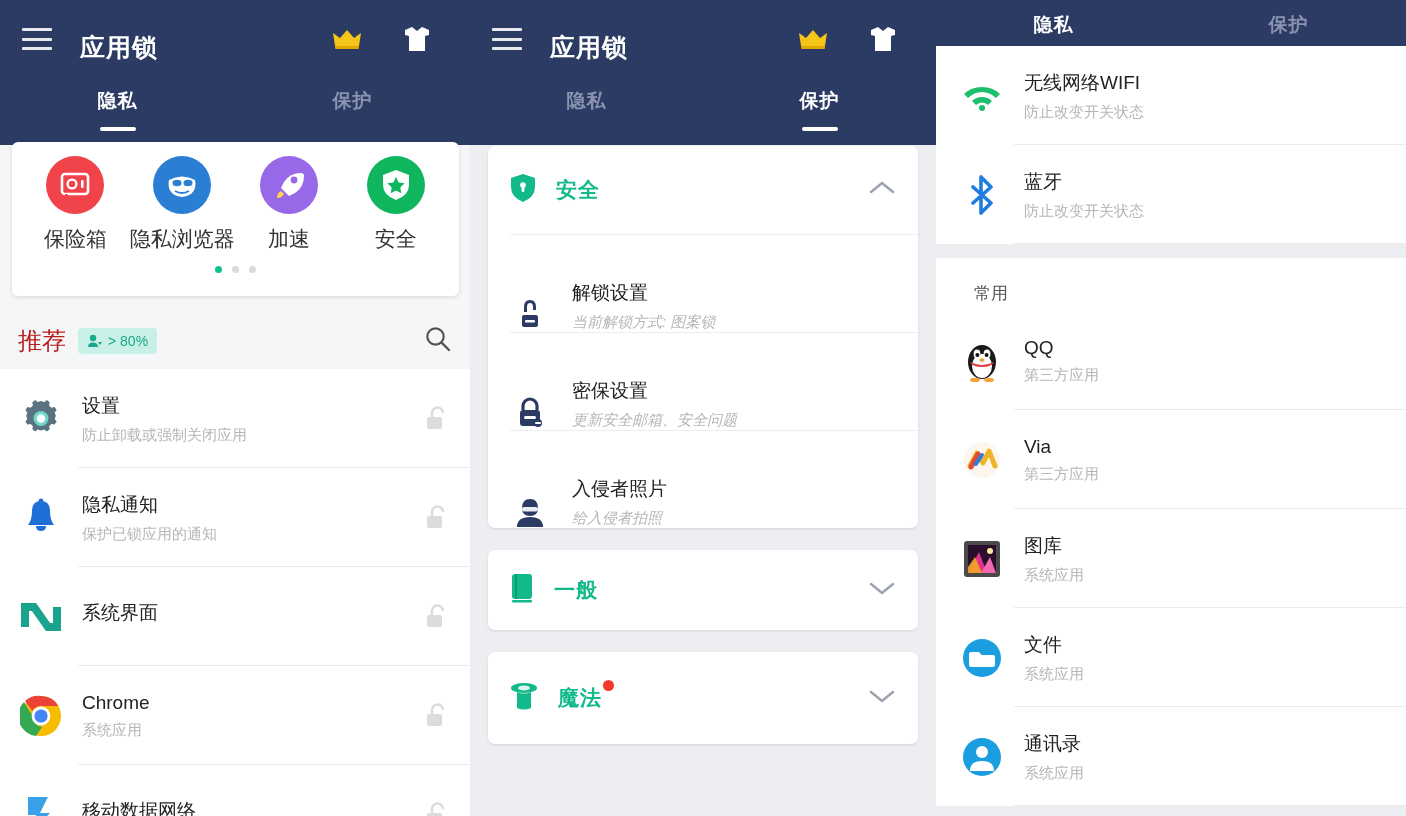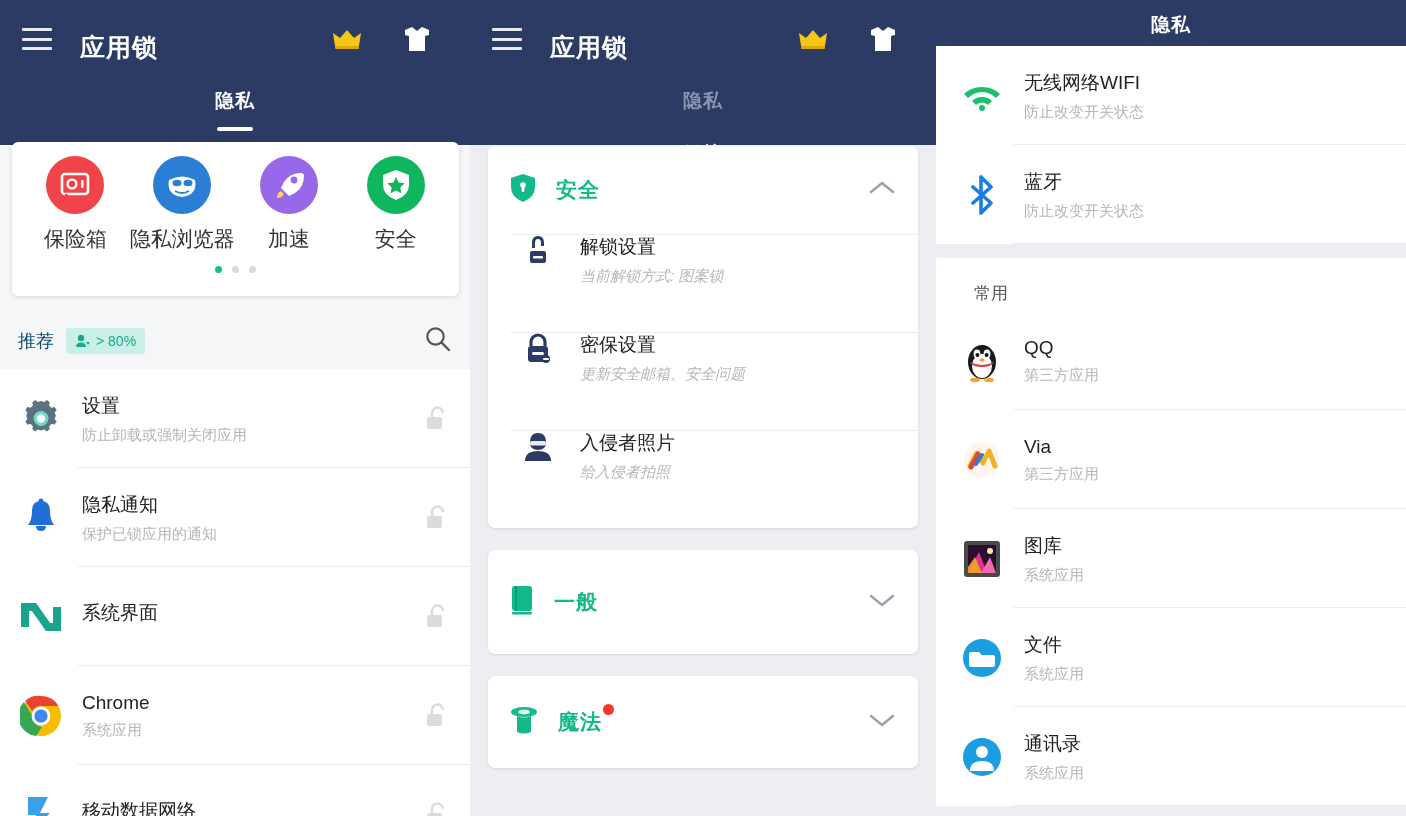--- a/index.html
+++ b/index.html
@@ -25,21 +25,21 @@
   }
   .bar-top {
     height:78px; display:flex; align-items:center; padding:0 22px;
   }
   .hamburger { width:30px; height:22px; display:flex; flex-direction:column; justify-content:space-between; cursor:pointer; }
   .hamburger span { display:block; height:3px; background:#e8eaf0; border-radius:1px; }
   .app-title { color:#fff; font-size:25px; margin-left:28px; letter-spacing:1px; font-weight:700;margin-top:16px; }
   .bar-icons { margin-left:auto; display:flex; align-items:center; gap:40px; padding-right:16px;}
   .icon-btn { width:30px; height:30px; display:flex; align-items:center; justify-content:center; cursor:pointer; }
 
-  .tabs { display:flex; height:67px; position:relative;flex-direction:column; }
+  .tabs { display:flex; height:67px; position:relative; }
   .tab { flex:1; display:flex; flex-direction:column; align-items:center; justify-content:flex-start; padding-top:10px; cursor:pointer; }
   .tab .tlabel { font-size:19px; color:#8a93b0; font-weight:bold; letter-spacing:1px; }
   .tab.active .tlabel { color:#ffffff; }
   .tab .underline { width:36px; height:4px; border-radius:2px; background:transparent; margin-top:13px; }
   .tab.active .underline { background:#ffffff; }
 
   
   .quick-card {
     position:absolute; left:12px; top:142px; width:447px; height:154px;
     background:#fff; border-radius:6px; box-shadow:0 1px 4px rgba(0,0,0,.13);
@@ -50,21 +50,21 @@
   .qi-circle { width:58px; height:58px; border-radius:50%; display:flex; align-items:center; justify-content:center; }
   .qi-label { margin-top:11px; font-size:21px; color:#333; }
   .dots { display:flex; justify-content:center; gap:10px; margin-top:13px; }
   .dot { width:7px; height:7px; border-radius:50%; background:#d8dadd; }
   .dot.on { background:#0ec28f; }
 
   .rec-bar {
     position:absolute; left:0; top:313px; width:470px; height:56px;
     display:flex; align-items:center; padding:0 18px;
   }
-  .rec-title { font-size:18px; color:#0c4a6e; }
+  .rec-title { font-size:24px; color:#b91c1c; }
   .rec-badge {
     margin-left:12px; background:#c8f0e6; border-radius:4px; height:26px;
     display:flex; align-items:center; padding:0 9px; gap:5px;
   }
   .rec-badge-text { font-size:14px; color:#1aa98a; }
   .search-icon { margin-left:auto; cursor:pointer; }
 
   .list { position:absolute; top:369px; left:0; width:470px; }
   .row {
     display:flex; align-items:center; height:99px; padding:0 18px;
@@ -81,21 +81,21 @@
 
   
   .card {
     background:#fff; border-radius:7px; margin:0 18px 14px 18px;
     box-shadow:0 1px 3px rgba(0,0,0,.10);
   }
   .card-head { display:flex; align-items:center; height:88px; padding:0 22px; cursor:pointer; }
   .card-head .chtitle { font-size:21px; color:#12b98a; font-weight:bold; margin-left:20px; letter-spacing:1px; position:relative; }
   .redbadge { position:absolute; right:-12px; top:-4px; width:11px; height:11px; border-radius:50%; background:#f5382c; }
   .chev { margin-left:auto; }
-  .card-row { display:flex; align-items:flex-start; height:98px; padding:0 30px; position:relative; cursor:pointer; }
+  .card-row { display:flex; align-items:flex-end; height:98px; padding:0 22px; position:relative; cursor:pointer; }
   .card-row::before { content:""; position:absolute; left:22px; right:0; top:0; height:1px; background:#ededed; }
   .card-row .cicon { width:40px; flex:0 0 40px; display:flex; justify-content:center; }
   .card-row .ctext { margin-left:22px; }
   .card-row .ctitle { font-size:19px; color:#222; margin-bottom:7px; }
   .card-row .csub { font-size:15px; color:#b6b6b6;font-style:italic; }
   .p2-scroll { position:absolute; top:146px; left:0; right:0; bottom:0; overflow:hidden; }
 
   
   .p3 .appbar { height:68px; }
   .p3-card { background:#fff; }
@@ -420,21 +420,21 @@
             </svg>
         </div>
         <div class="ctext">
           <div class="ctitle">入侵者照片</div>
           <div class="csub">给入侵者拍照</div>
         </div>
       </div>
     </div>
 
     <div class="card" style="margin-top:22px">
-      <div class="card-head" style="height:104px">
+      <div class="card-head" style="height:80px">
         <span>
           <svg width="24" height="30" viewBox="0 0 24 30">
               <rect x="2" y="1" width="20" height="25" rx="3" fill="#12b98a"></rect>
               <rect x="5" y="1" width="2" height="25" fill="#0b9c74"></rect>
               <rect x="2" y="27" width="20" height="2.4" rx="1.2" fill="#12b98a"></rect>
             </svg>
         </span>
         <span class="chtitle">一般</span>
         <span class="chev">
           <svg width="28" height="18" viewBox="0 0 28 18">

